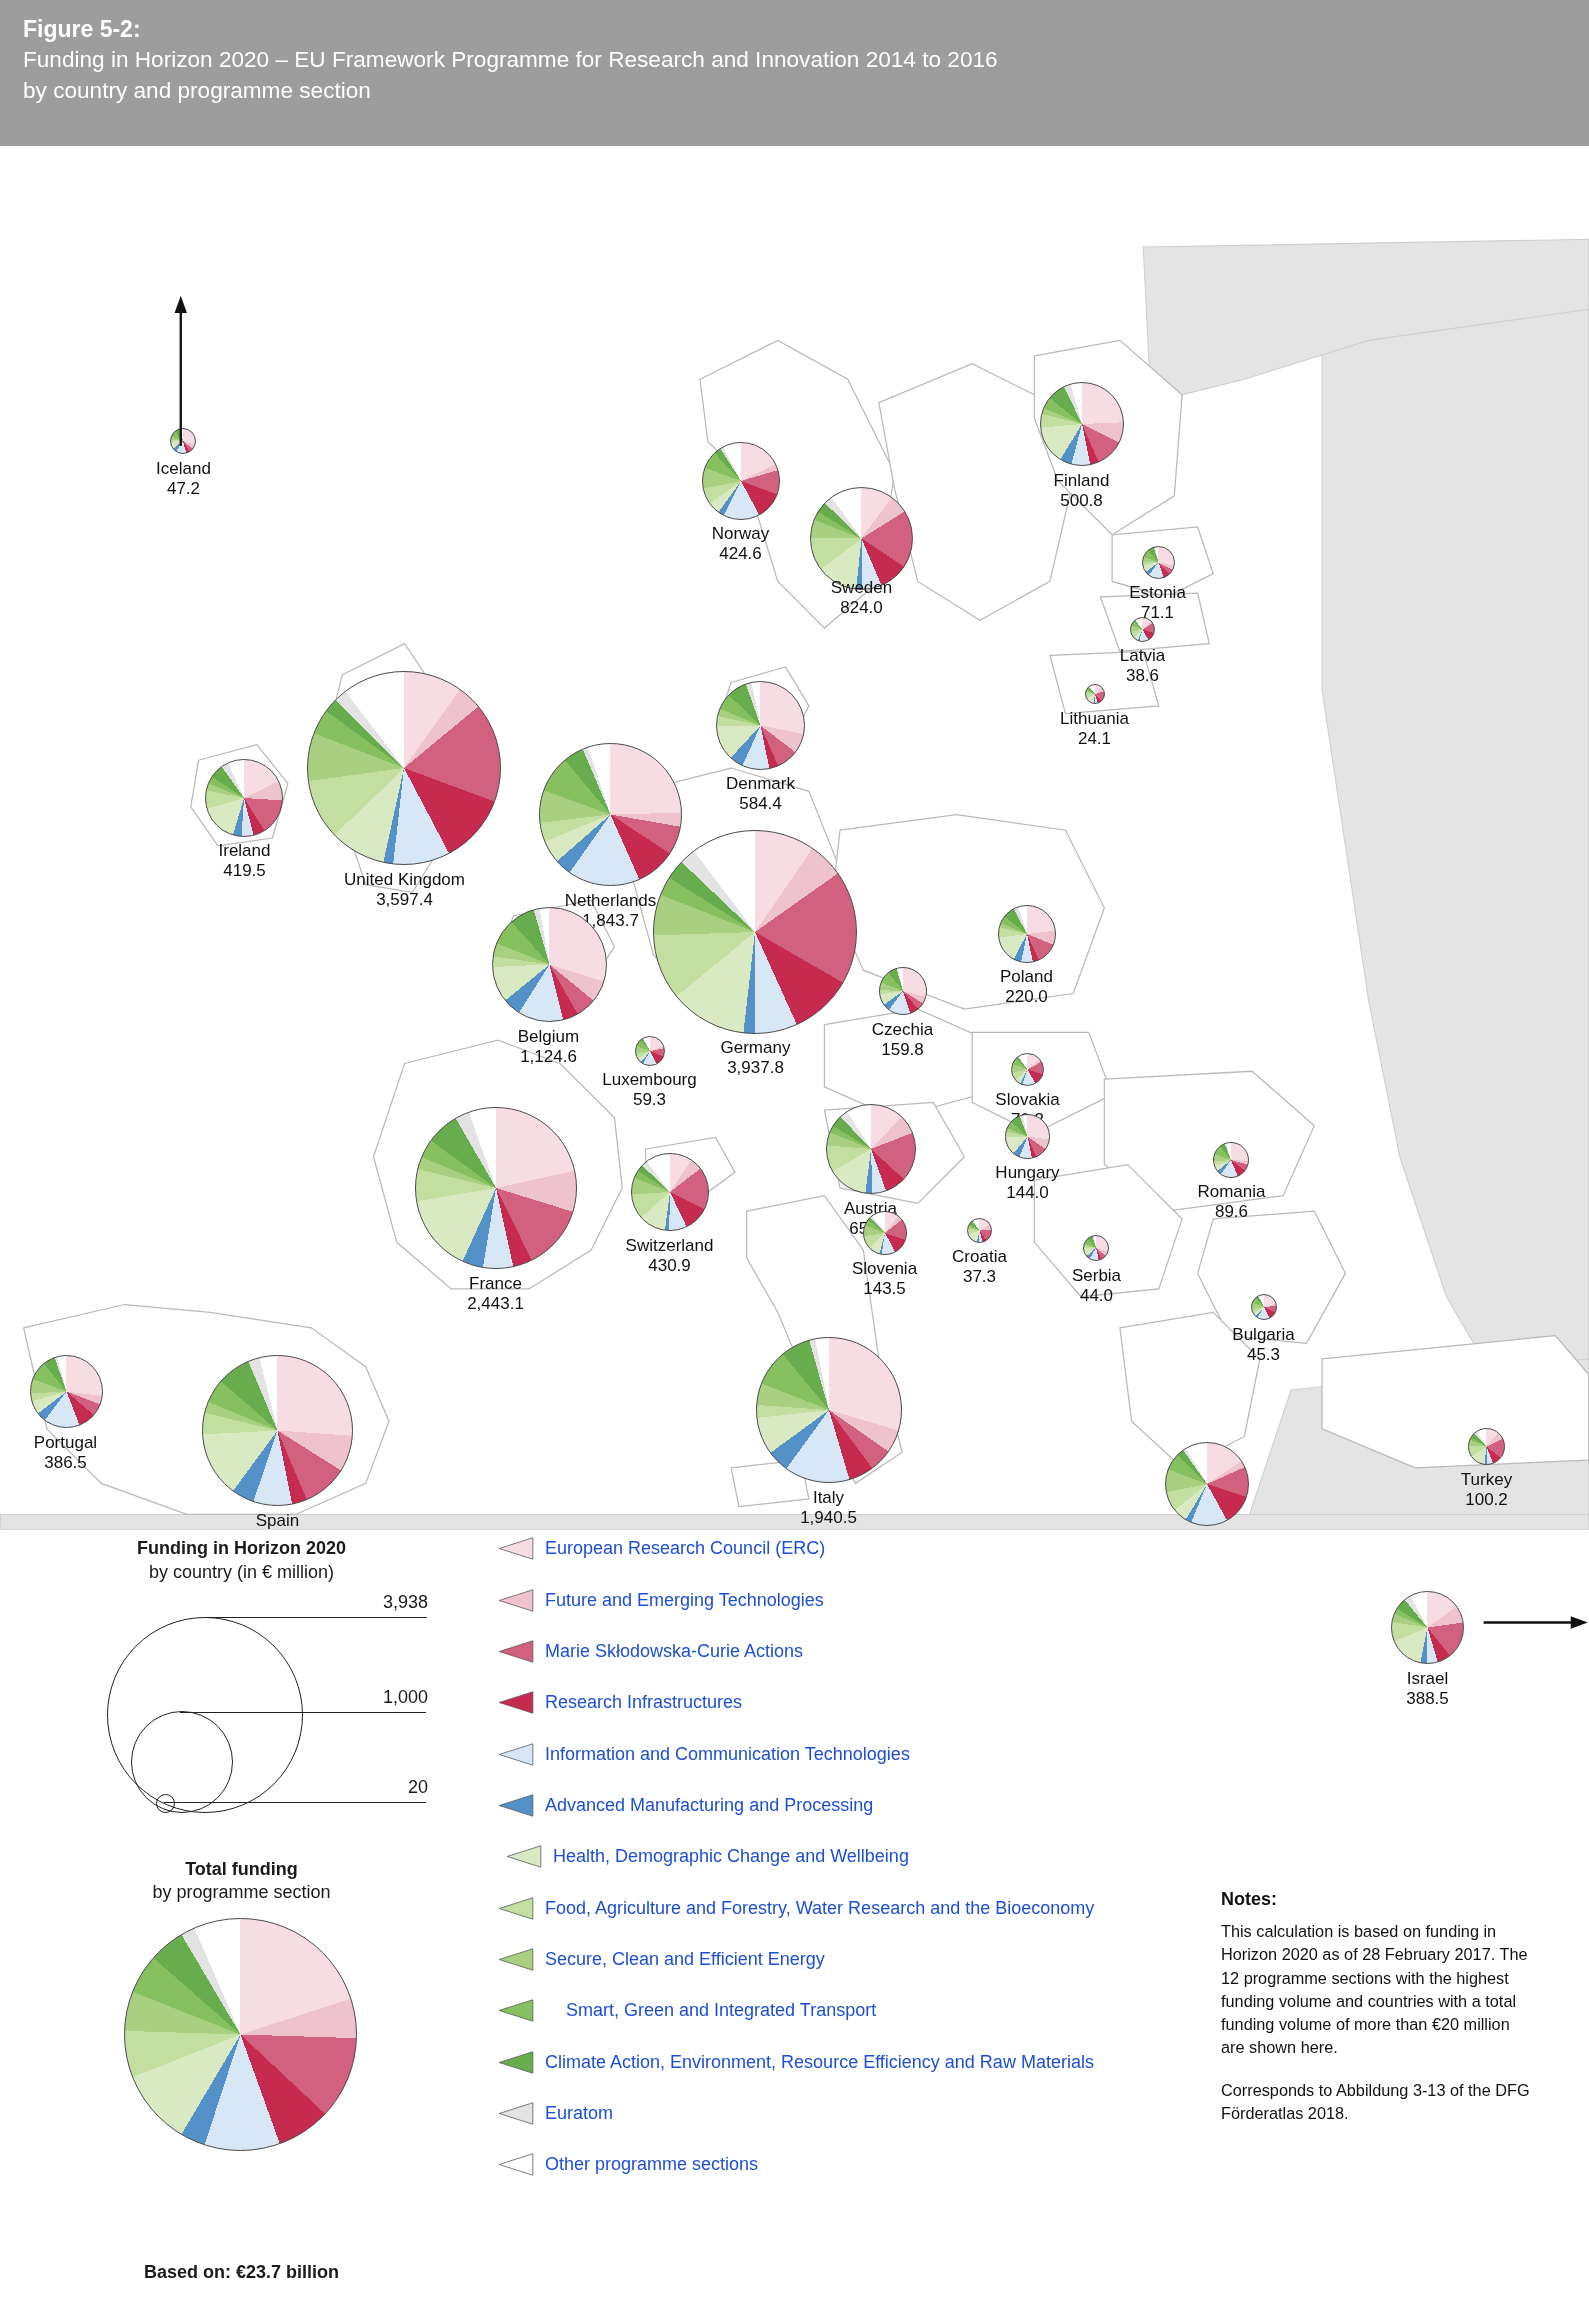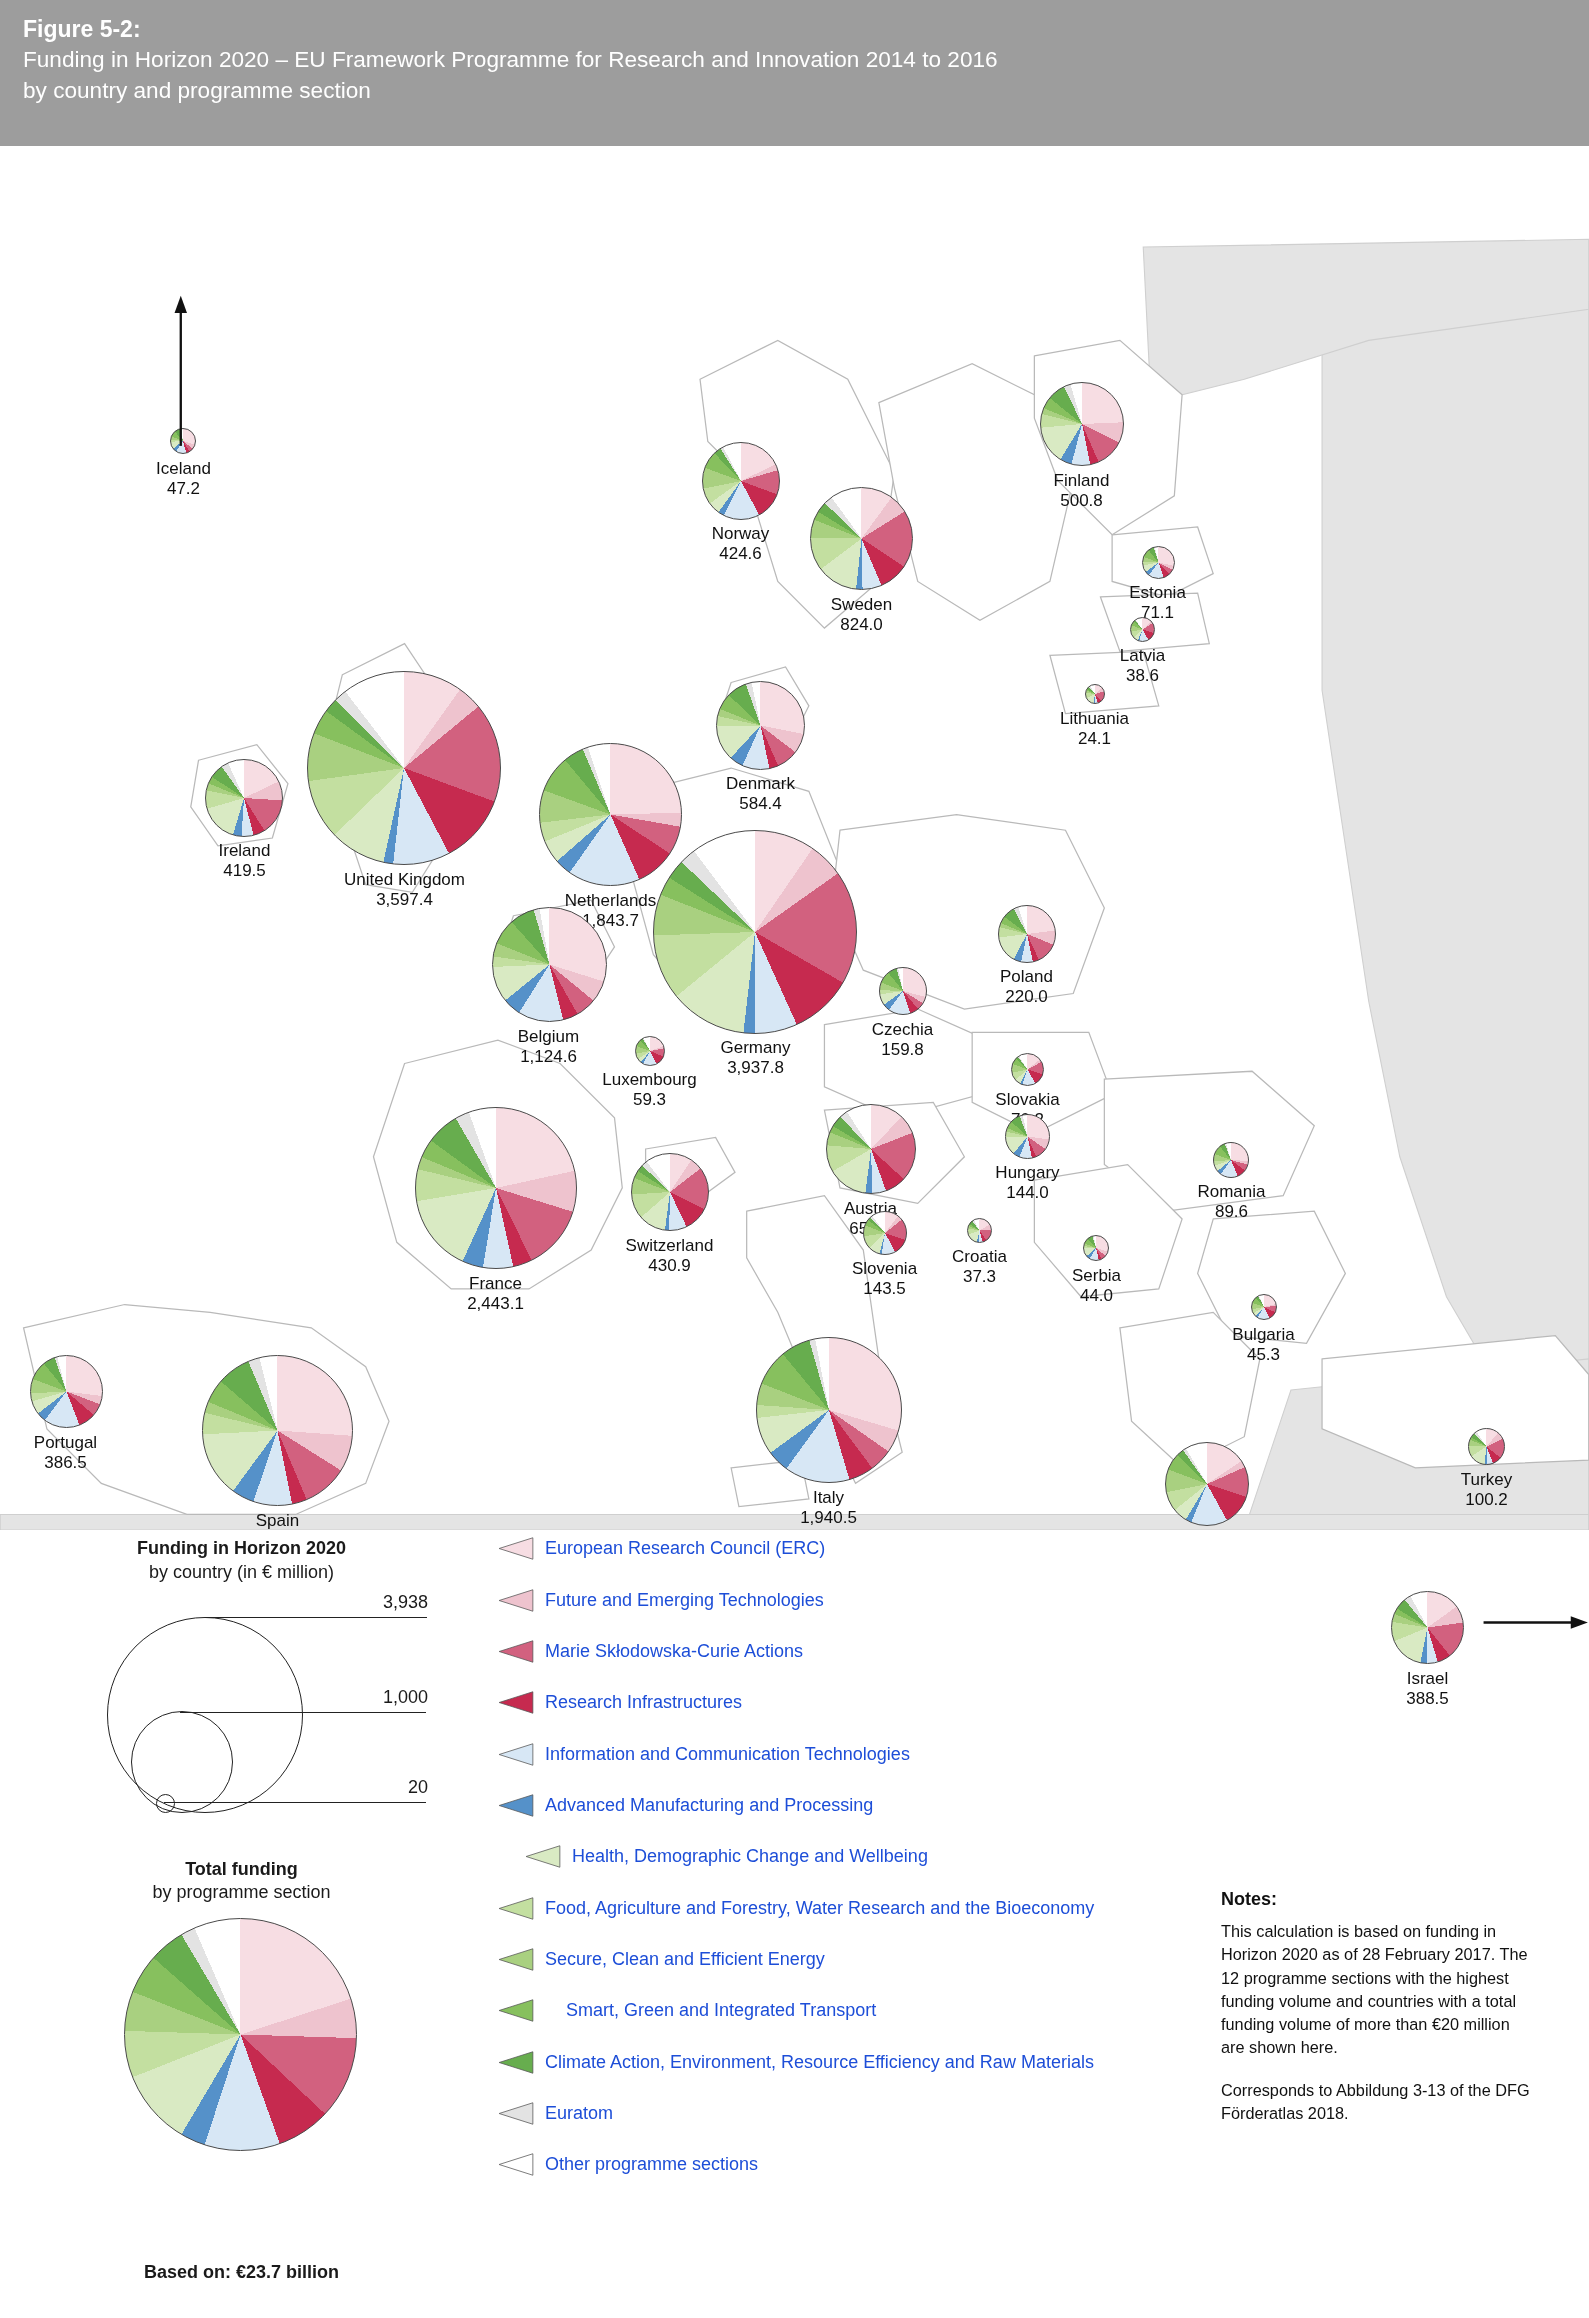--- a/index.html
+++ b/index.html
@@ -106,21 +106,21 @@
       <div class="plabel" style="left: 67px; top: 313px; width: 233px;">
         <div>Iceland</div>
         <div>47.2</div>
       </div>
       <div class="pie" style="left: 702px; top: 296px; width: 78px; height: 78px; background: conic-gradient(rgb(247, 221, 227) 0deg, rgb(247, 221, 227) 64.28deg, rgb(238, 195, 206) 64.28deg, rgb(238, 195, 206) 73.54deg, rgb(210, 97, 127) 73.54deg, rgb(210, 97, 127) 110.39deg, rgb(198, 42, 79) 110.39deg, rgb(198, 42, 79) 151.79deg, rgb(215, 231, 245) 151.79deg, rgb(215, 231, 245) 206.32deg, rgb(85, 145, 201) 206.32deg, rgb(85, 145, 201) 215.8deg, rgb(217, 234, 195) 215.8deg, rgb(217, 234, 195) 234.22deg, rgb(195, 223, 160) 234.22deg, rgb(195, 223, 160) 258.58deg, rgb(169, 208, 128) 258.58deg, rgb(169, 208, 128) 290.09deg, rgb(135, 192, 94) 290.09deg, rgb(135, 192, 94) 316.25deg, rgb(103, 173, 78) 316.25deg, rgb(103, 173, 78) 327.63deg, rgb(227, 227, 227) 327.63deg, rgb(227, 227, 227) 332.12deg, rgb(255, 255, 255) 332.12deg, rgb(255, 255, 255) 360deg);"></div>
       <div class="plabel" style="left: 624px; top: 378px; width: 233px;">
         <div>Norway</div>
         <div>424.6</div>
       </div>
       <div class="pie" style="left: 810px; top: 341px; width: 103px; height: 103px; background: conic-gradient(rgb(247, 221, 227) 0deg, rgb(247, 221, 227) 36.21deg, rgb(238, 195, 206) 36.21deg, rgb(238, 195, 206) 57.91deg, rgb(210, 97, 127) 57.91deg, rgb(210, 97, 127) 123.45deg, rgb(198, 42, 79) 123.45deg, rgb(198, 42, 79) 156.96deg, rgb(215, 231, 245) 156.96deg, rgb(215, 231, 245) 178.81deg, rgb(85, 145, 201) 178.81deg, rgb(85, 145, 201) 186.08deg, rgb(217, 234, 195) 186.08deg, rgb(217, 234, 195) 232.98deg, rgb(195, 223, 160) 232.98deg, rgb(195, 223, 160) 270.03deg, rgb(169, 208, 128) 270.03deg, rgb(169, 208, 128) 291.74deg, rgb(135, 192, 94) 291.74deg, rgb(135, 192, 94) 301.7deg, rgb(103, 173, 78) 301.7deg, rgb(103, 173, 78) 314.01deg, rgb(227, 227, 227) 314.01deg, rgb(227, 227, 227) 323.88deg, rgb(255, 255, 255) 323.88deg, rgb(255, 255, 255) 360deg);"></div>
-      <div class="plabel" style="left: 745px; top: 449px; width: 233px; text-align: center;">
+      <div class="plabel" style="left: 745px; top: 432px; width: 233px; text-align: center;">
         <div>Sweden</div>
         <div>824.0</div>
       </div>
       <div class="pie" style="left: 1040px; top: 236px; width: 84px; height: 84px; background: conic-gradient(rgb(247, 221, 227) 0deg, rgb(247, 221, 227) 87.62deg, rgb(238, 195, 206) 87.62deg, rgb(238, 195, 206) 116.65deg, rgb(210, 97, 127) 116.65deg, rgb(210, 97, 127) 156.37deg, rgb(198, 42, 79) 156.37deg, rgb(198, 42, 79) 168.5deg, rgb(215, 231, 245) 168.5deg, rgb(215, 231, 245) 194.67deg, rgb(85, 145, 201) 194.67deg, rgb(85, 145, 201) 211.41deg, rgb(217, 234, 195) 211.41deg, rgb(217, 234, 195) 264.82deg, rgb(195, 223, 160) 264.82deg, rgb(195, 223, 160) 284.02deg, rgb(169, 208, 128) 284.02deg, rgb(169, 208, 128) 292.55deg, rgb(135, 192, 94) 292.55deg, rgb(135, 192, 94) 308.82deg, rgb(103, 173, 78) 308.82deg, rgb(103, 173, 78) 334.26deg, rgb(227, 227, 227) 334.26deg, rgb(227, 227, 227) 343.82deg, rgb(255, 255, 255) 343.82deg, rgb(255, 255, 255) 360deg);"></div>
       <div class="plabel" style="left: 965px; top: 325px; width: 233px;">
         <div>Finland</div>
         <div>500.8</div>
       </div>
       <div class="pie" style="left: 1142px; top: 400px; width: 33px; height: 33px; background: conic-gradient(rgb(247, 221, 227) 0deg, rgb(247, 221, 227) 102.27deg, rgb(238, 195, 206) 102.27deg, rgb(238, 195, 206) 117.78deg, rgb(210, 97, 127) 117.78deg, rgb(210, 97, 127) 136.34deg, rgb(198, 42, 79) 136.34deg, rgb(198, 42, 79) 161deg, rgb(215, 231, 245) 161deg, rgb(215, 231, 245) 217.23deg, rgb(85, 145, 201) 217.23deg, rgb(85, 145, 201) 233.85deg, rgb(217, 234, 195) 233.85deg, rgb(217, 234, 195) 258.7deg, rgb(195, 223, 160) 258.7deg, rgb(195, 223, 160) 270.06deg, rgb(169, 208, 128) 270.06deg, rgb(169, 208, 128) 291deg, rgb(135, 192, 94) 291deg, rgb(135, 192, 94) 321.2deg, rgb(103, 173, 78) 321.2deg, rgb(103, 173, 78) 342.69deg, rgb(227, 227, 227) 342.69deg, rgb(227, 227, 227) 346.95deg, rgb(255, 255, 255) 346.95deg, rgb(255, 255, 255) 360deg);"></div>
       <div class="plabel" style="left: 1041px; top: 437px; width: 233px; text-align: center;">
@@ -331,21 +331,21 @@
           <polygon points="1,15 45,1 45,29" fill="#d7e7f5" stroke="#555" stroke-width="1"></polygon>
         </svg>
         <span class="legtext">Information and Communication Technologies</span>
       </div>
       <div class="legitem" style="left: 498px; top: 263px;">
         <svg width="36" height="23" viewBox="0 0 46 30">
           <polygon points="1,15 45,1 45,29" fill="#5591c9" stroke="#555" stroke-width="1"></polygon>
         </svg>
         <span class="legtext">Advanced Manufacturing and Processing</span>
       </div>
-      <div class="legitem" style="left: 525px; top: 314px;">
+      <div class="legitem" style="left: 506px; top: 314px;">
         <svg width="36" height="23" viewBox="0 0 46 30">
           <polygon points="1,15 45,1 45,29" fill="#d9eac3" stroke="#555" stroke-width="1"></polygon>
         </svg>
         <span class="legtext">Health, Demographic Change and Wellbeing</span>
       </div>
       <div class="legitem" style="left: 498px; top: 366px;">
         <svg width="36" height="23" viewBox="0 0 46 30">
           <polygon points="1,15 45,1 45,29" fill="#c3dfa0" stroke="#555" stroke-width="1"></polygon>
         </svg>
         <span class="legtext">Food, Agriculture and Forestry, Water Research and the Bioeconomy</span>

